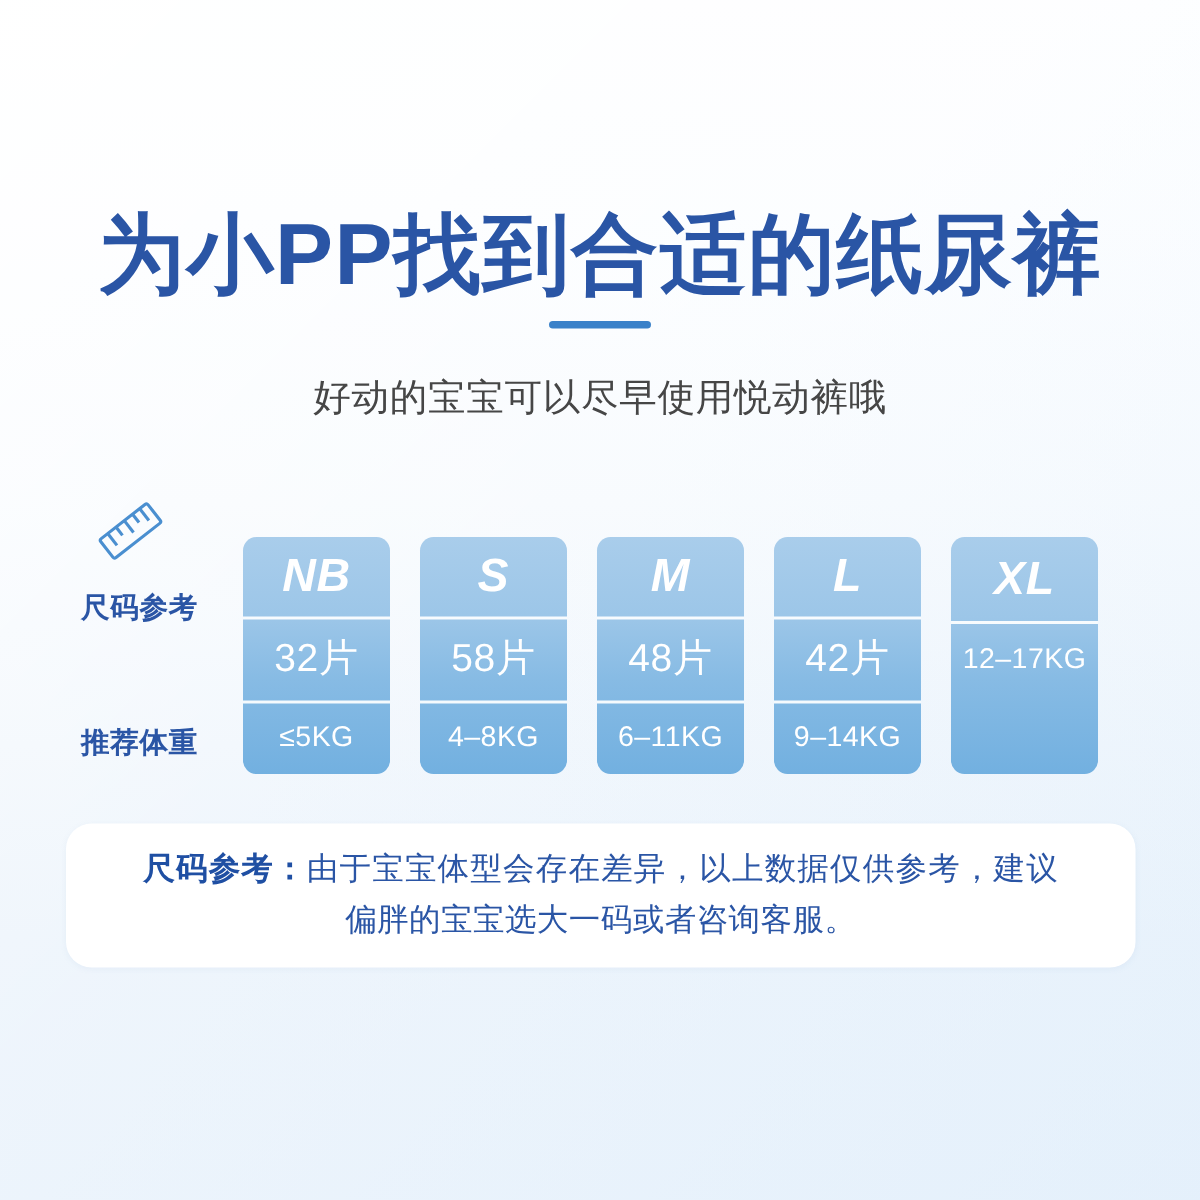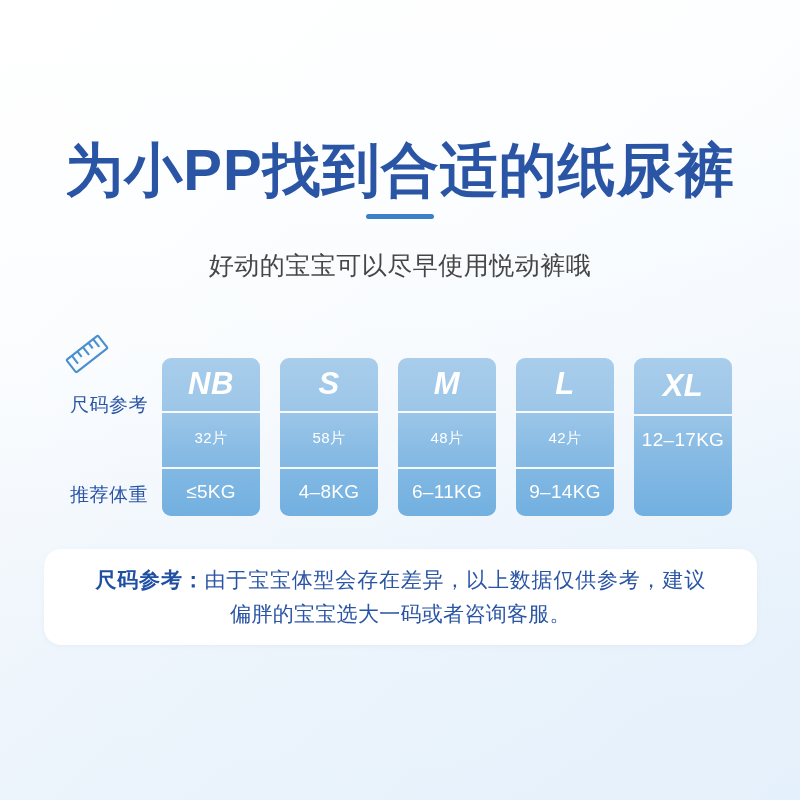--- a/index.html
+++ b/index.html
@@ -94,25 +94,25 @@
   }
   .row-labels {
     position: absolute;
     left: 30px;
     top: 0;
     width: 118px;
     height: 158px;
   }
   .row-label {
     position: absolute;
-    right: 0;
+    right: 16px;
     width: 118px;
     text-align: right;
     font-size: 19px;
-    font-weight: 400;
+    font-weight: 700;
     color: #2a55a5;
     letter-spacing: 0.5px;
     white-space: nowrap;
   }
   .row-label.r0 { top: 34px; }
   .row-label.r1 { top: 78px; }
   .row-label.r2 { top: 124px; text-align: right; }
 
   .cards {
     position: absolute;
@@ -143,21 +143,21 @@
   }
   .cell-size {
     height: 56px;
     font-size: 31px;
     font-weight: 700;
     letter-spacing: 0.5px;
     font-style: italic;
   }
   .cell-count {
     height: 60px;
-    font-size: 15px;
+    font-size: 26px;
     font-weight: 400;
     letter-spacing: 0.5px;
   }
   .cell-weight {
     height: 52px;
     font-size: 19px;
     font-weight: 400;
     letter-spacing: 0.3px;
     text-align: right;
   }

